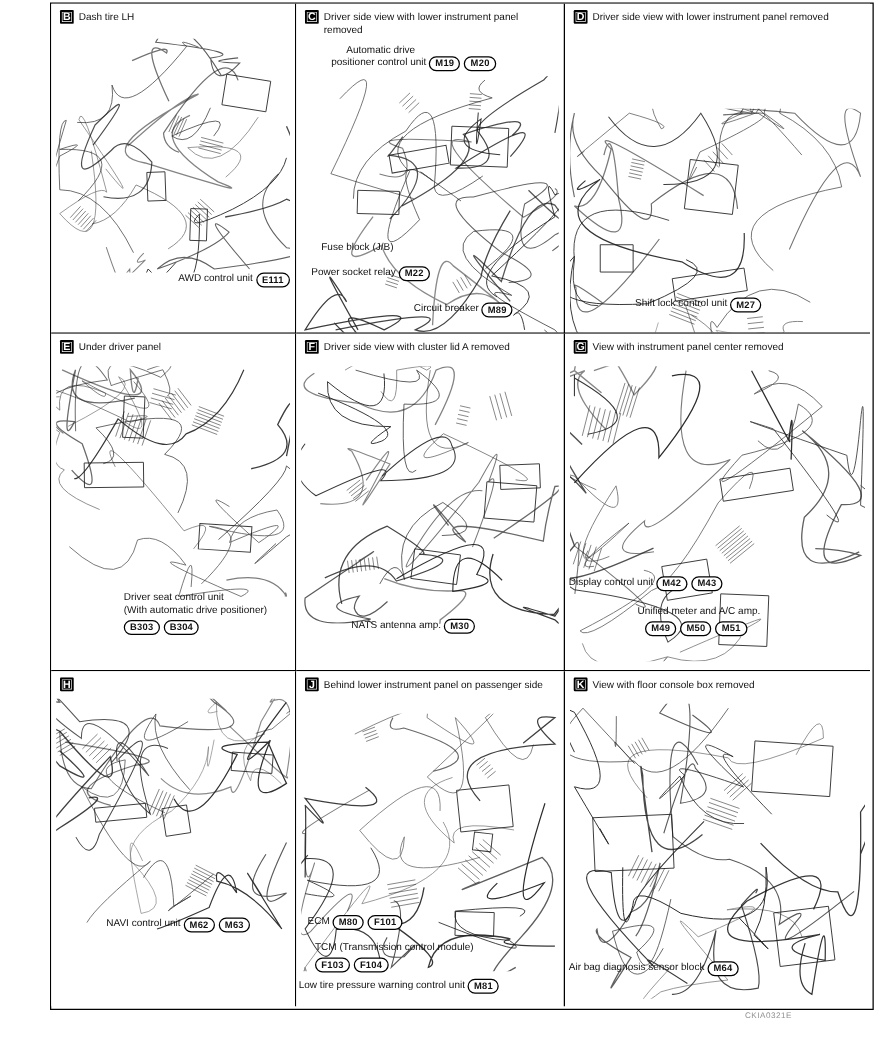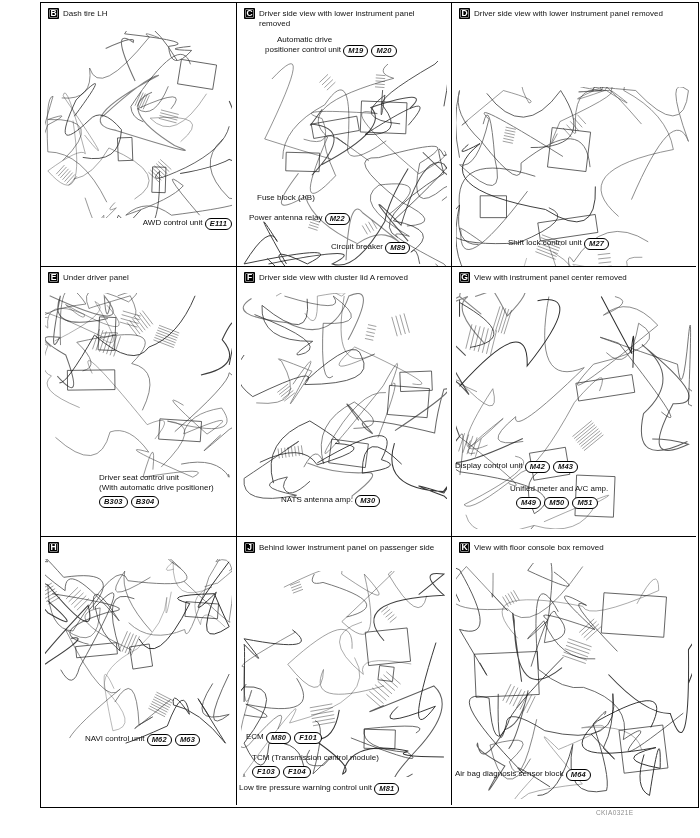--- a/index.html
+++ b/index.html
@@ -13,21 +13,21 @@
   .cell.col0,.cell.col1{border-right:1px solid #000;}
   .cell.row0,.cell.row1{border-bottom:1px solid #000;}
   .hdr{display:flex;gap:4px;align-items:flex-start;padding:5px 6px 0 7px;font-size:8px;line-height:1.3;color:#111;}
   .badge{flex:0 0 11px;width:11px;height:11px;background:#000;color:#fff;font-weight:bold;
     font-size:8.5px;line-height:11px;text-align:center;border-radius:1px;box-shadow:inset 0 0 0 1.5px #000,inset 0 0 0 2px #fff;}
   .hdr-t{padding-top:1px;}
   .art{position:absolute;left:4px;right:4px;}
   .lbl{position:absolute;font-size:8px;line-height:1.28;color:#111;white-space:nowrap;}
   .lbl .line{display:block;}
   .pill{display:inline-block;border:1.3px solid #000;border-radius:8px;padding:0 4px;
-    font-weight:bold;font-size:7.5px;line-height:9.5px;vertical-align:-1px;background:#fff;letter-spacing:.2px;font-style:italic;}
+    font-weight:bold;font-size:7.5px;line-height:9.5px;vertical-align:-1px;background:#fff;letter-spacing:.2px;}
   .pills{display:block;margin-top:3px;white-space:nowrap;}
   .pill + .pill{margin-left:3px;}
   .indent1{margin-left:12px;}
   .footer-code{position:absolute;left:596px;top:809px;font-size:6.5px;color:#8f8f8f;letter-spacing:.4px;}
 </style>
 </head>
 <body>
 
 <div class="sheet">
 
@@ -129,21 +129,21 @@
         <line x1="66.0" y1="158.9" x2="75.1" y2="161.8" stroke="#1c1c1c" stroke-width="0.6" opacity="0.7" vector-effect="non-scaling-stroke"></line>
         <line x1="65.2" y1="161.4" x2="74.3" y2="164.4" stroke="#1c1c1c" stroke-width="0.6" opacity="0.7" vector-effect="non-scaling-stroke"></line>
         <rect x="43.9" y="88.6" width="32.4" height="18.0" fill="none" stroke="#1c1c1c" stroke-width="0.8" opacity="0.85" vector-effect="non-scaling-stroke" transform="rotate(1.5 43.9 88.6)"></rect>
         <rect x="68.2" y="61.3" width="44.9" height="14.1" fill="none" stroke="#1c1c1c" stroke-width="0.8" opacity="0.85" vector-effect="non-scaling-stroke" transform="rotate(-9.9 68.2 61.3)"></rect>
         <rect x="117.0" y="38.8" width="44.2" height="30.1" fill="none" stroke="#1c1c1c" stroke-width="0.8" opacity="0.85" vector-effect="non-scaling-stroke" transform="rotate(2.3 117.0 38.8)"></rect>
       </svg>
     <div class="lbl" style="left:20px;top:190px;">
       <span>Fuse block (J/B)</span>
     </div>
     <div class="lbl" style="left:12px;top:210px;">
-      <span>Power antenna relay</span>
+      <span>Power socket relay</span>
       <span class="pill">M22</span>
     </div>
     <div class="lbl" style="left:94px;top:239px;">
       <span>Circuit breaker</span>
       <span class="pill">M89</span>
     </div>
   </div>
 
   <div class="cell col2 row0" style="left:411px;top:0;width:244px;height:264px;">
     <div class="hdr">

